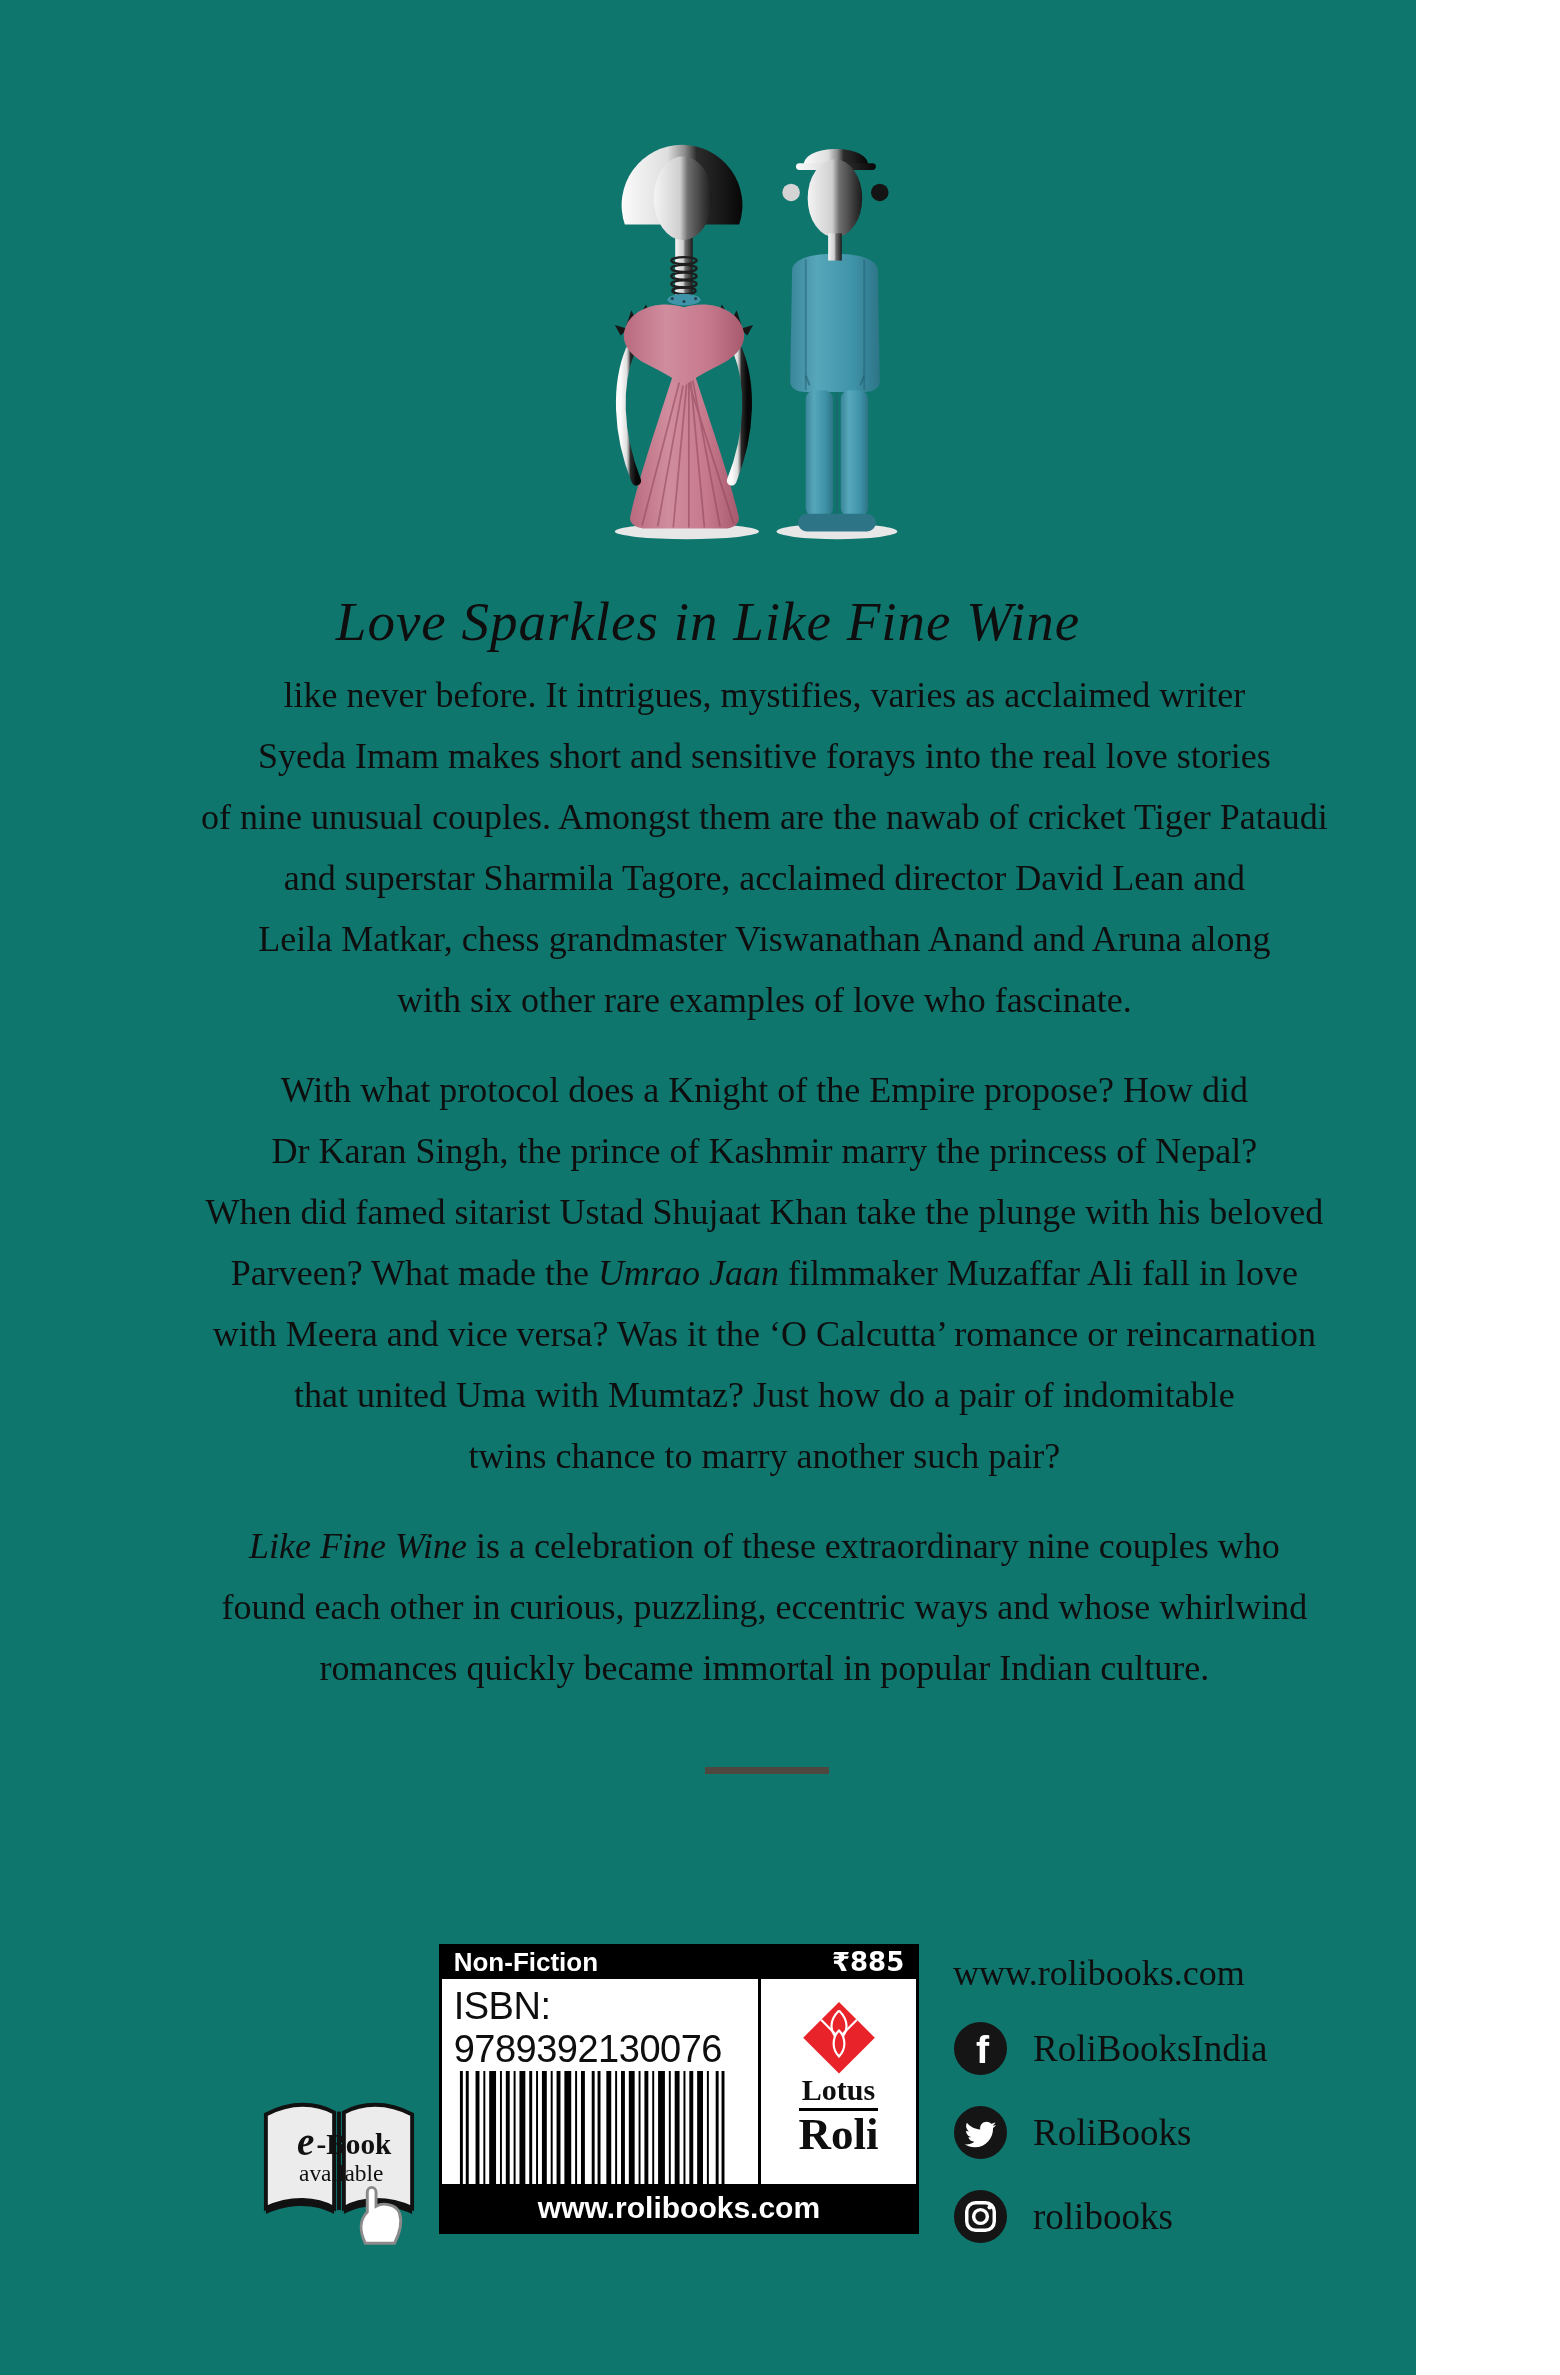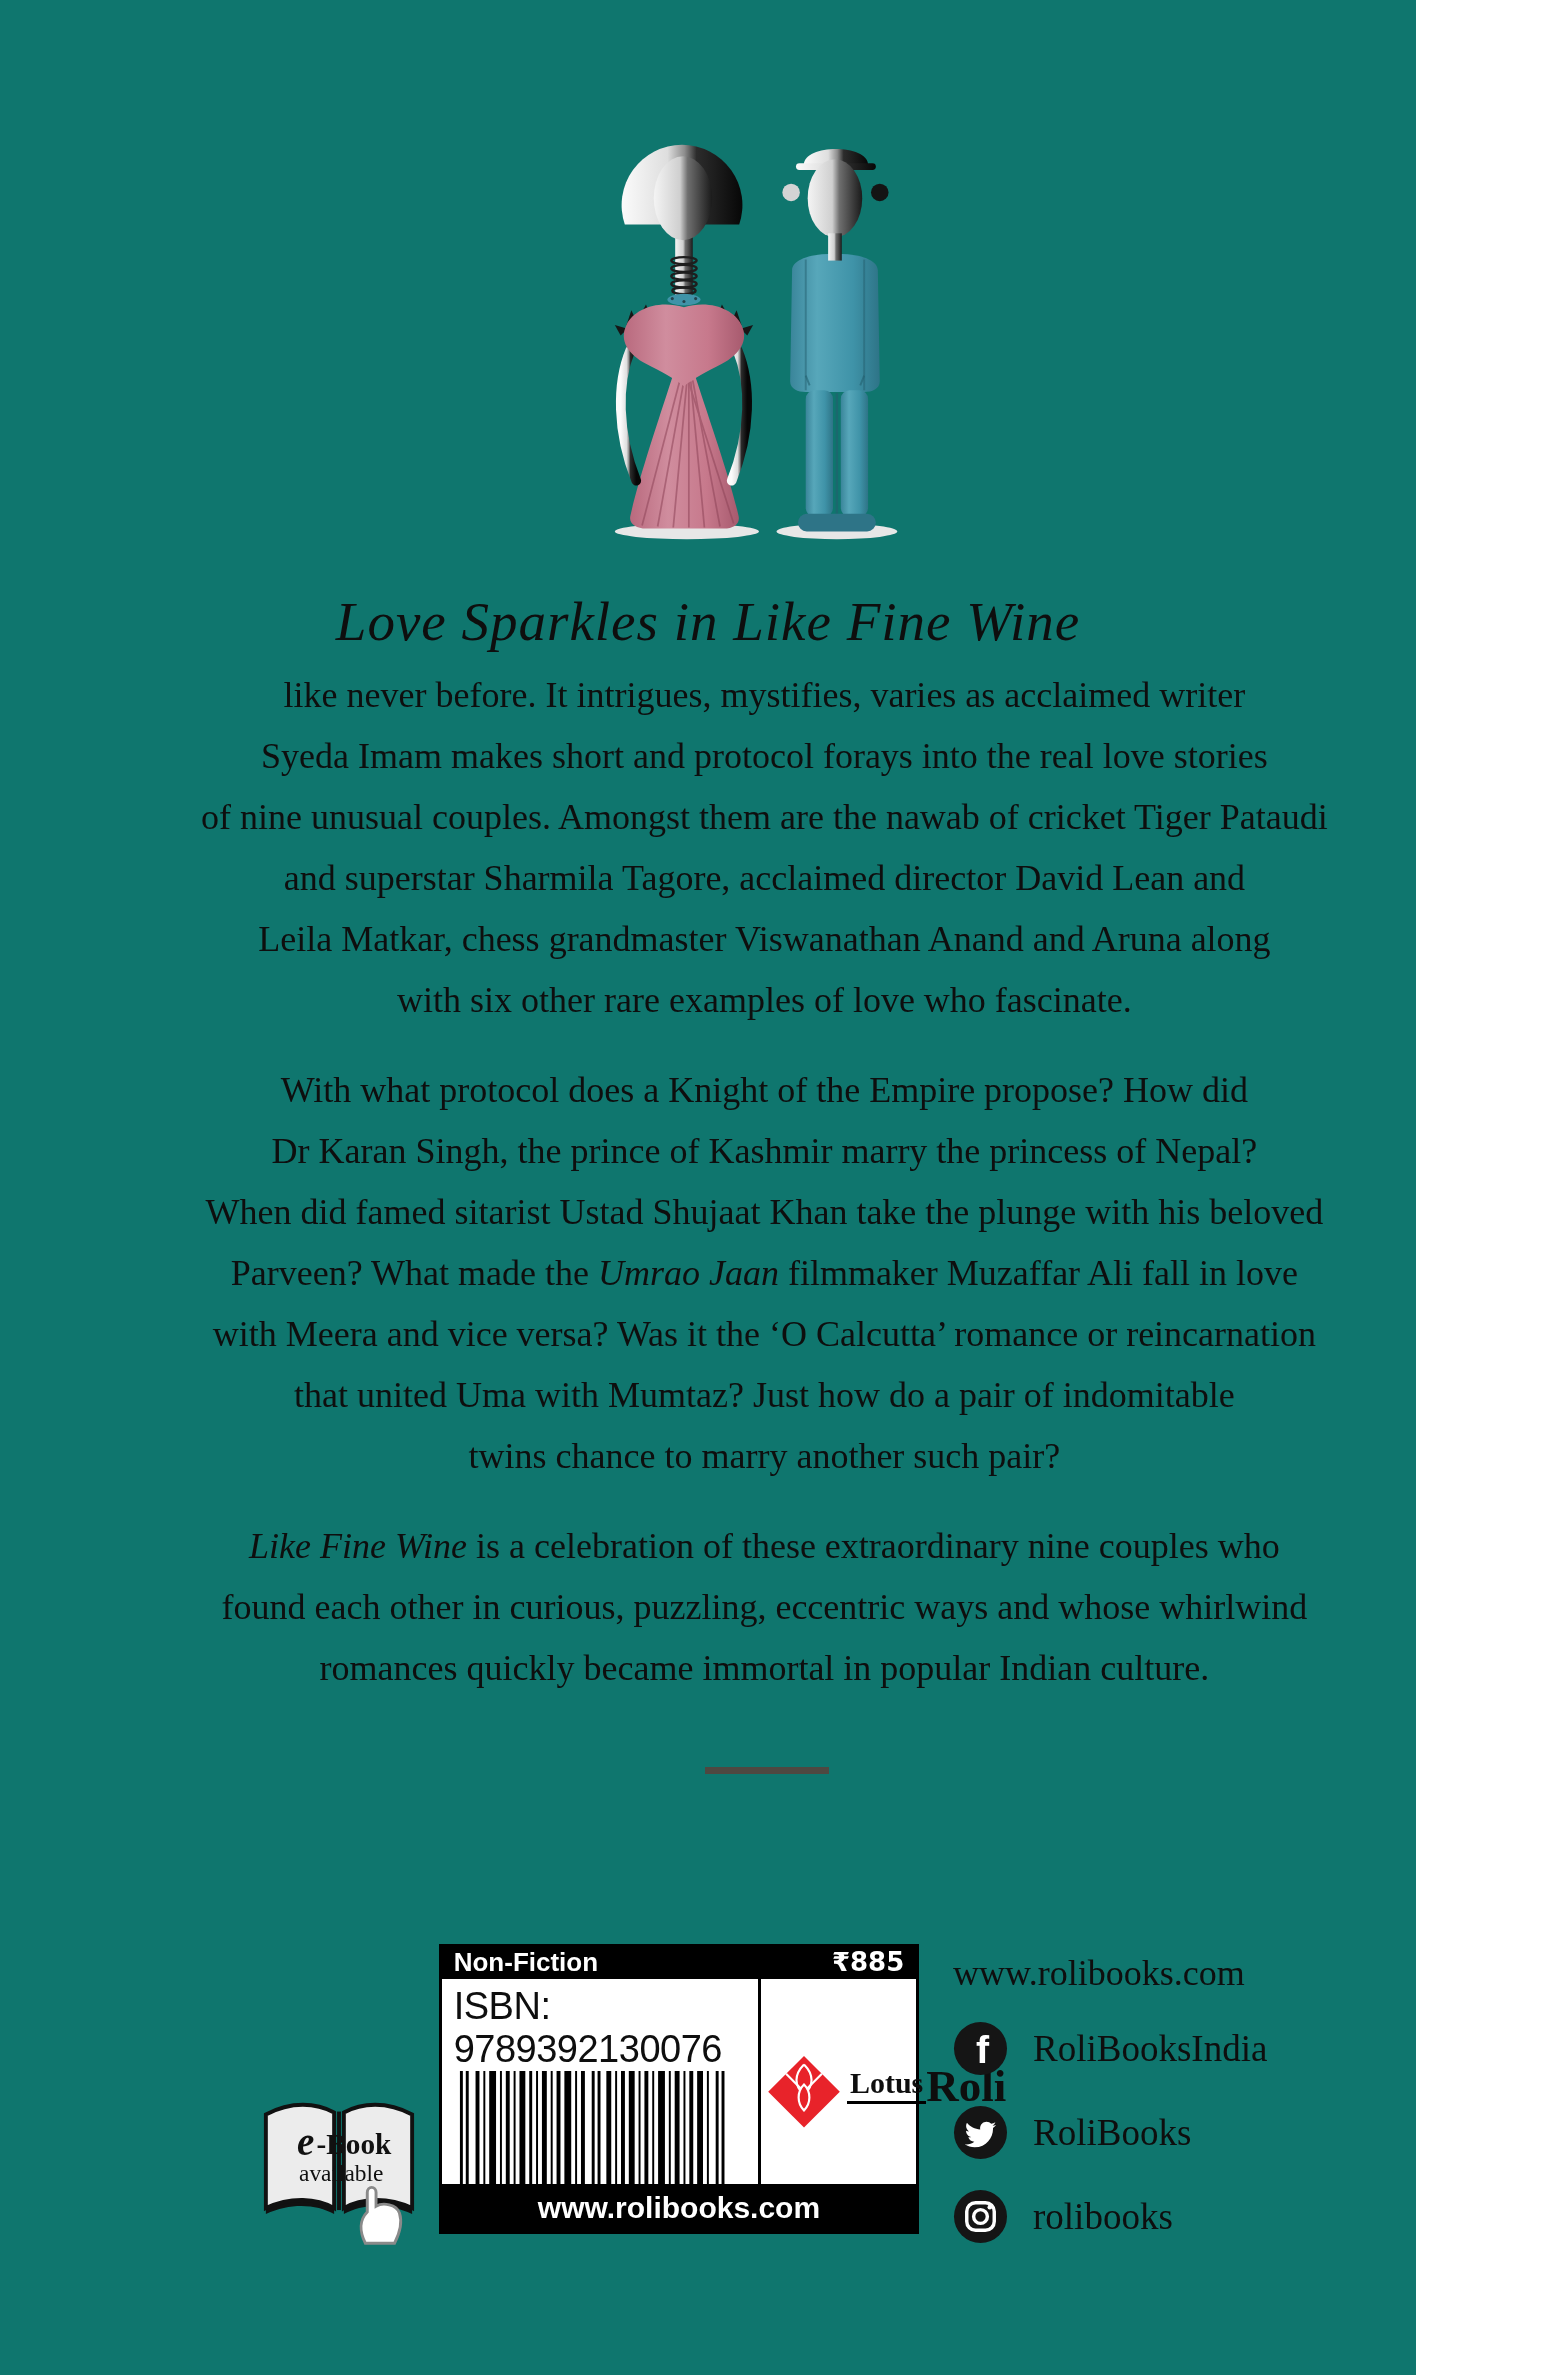--- a/index.html
+++ b/index.html
@@ -24,21 +24,21 @@
       border:3.9px solid #000;box-sizing:border-box;display:flex;flex-direction:column;
       font-family:"Liberation Sans",sans-serif;background:#fff;}
   .bc-head{height:32px;flex:0 0 32px;background:#000;color:#fff;display:flex;
            justify-content:space-between;align-items:flex-start;padding:0 11.7px;
            font-weight:bold;font-size:26px;}
   .bc-price{font-family:"DejaVu Sans","Liberation Sans",sans-serif;font-weight:bold;}
   .bc-mid{flex:1;display:flex;min-height:0;}
   .bc-left{width:319px;flex:0 0 319px;border-right:3.9px solid #000;box-sizing:border-box;
            padding:5.9px 0 0 11.7px;}
   .isbn{font-weight:normal;font-size:38px;letter-spacing:-0.5px;}
-  .bc-right{flex:1;display:flex;align-items:center;padding-top:9.8px;
+  .bc-right{flex:1;display:flex;flex-direction:column;align-items:center;padding-top:9.8px;
             font-family:"Liberation Serif",serif;}
   .lotus-word{font-weight:bold;font-size:30px;line-height:1.0;border-bottom:3.9px solid #000;
               padding:0 2.9px 2.9px;}
   .roli-word{font-weight:bold;font-size:45px;line-height:1.05;}
   .bc-foot{height:47px;flex:0 0 47px;background:#000;color:#fff;display:flex;
            align-items:center;justify-content:center;font-weight:bold;font-size:30px;}
 
   
   .ebook{position:absolute;left:252px;top:2095px;width:174px;height:156px;}
 
@@ -154,21 +154,21 @@
 
       <rect x="237" y="104" width="14" height="28" fill="url(#chromeFace)"></rect>
     </g>
   </svg>
 
   <div class="title">Love Sparkles in Like Fine Wine</div>
 
   <div class="paragraphs" id="paragraphs">
       <div class="para">
         <div class="pline"><span>like never before. It intrigues, mystifies, varies as acclaimed writer</span></div>
-        <div class="pline"><span>Syeda Imam makes short and protocol forays into the real love stories</span></div>
+        <div class="pline"><span>Syeda Imam makes short and sensitive forays into the real love stories</span></div>
         <div class="pline"><span>of nine unusual couples. Amongst them are the nawab of cricket Tiger Pataudi</span></div>
         <div class="pline"><span>and superstar Sharmila Tagore, acclaimed director David Lean and</span></div>
         <div class="pline"><span>Leila Matkar, chess grandmaster Viswanathan Anand and Aruna along</span></div>
         <div class="pline"><span>with six other rare examples of love who fascinate.</span></div>
       </div>
       <div class="para">
         <div class="pline"><span>With what protocol does a Knight of the Empire propose? How did</span></div>
         <div class="pline"><span>Dr Karan Singh, the prince of Kashmir marry the princess of Nepal?</span></div>
         <div class="pline"><span>When did famed sitarist Ustad Shujaat Khan take the plunge with his beloved</span></div>
         <div class="pline"><span>Parveen? What made the </span><em>Umrao Jaan</em><span> filmmaker Muzaffar Ali fall in love</span></div>

